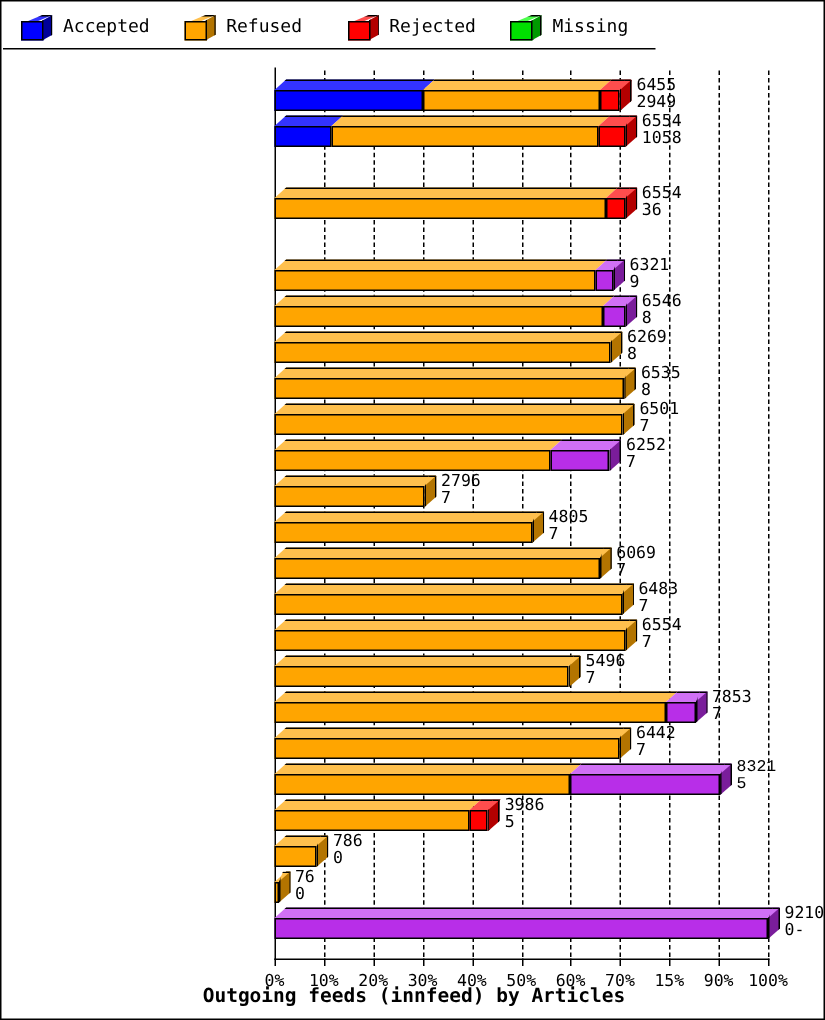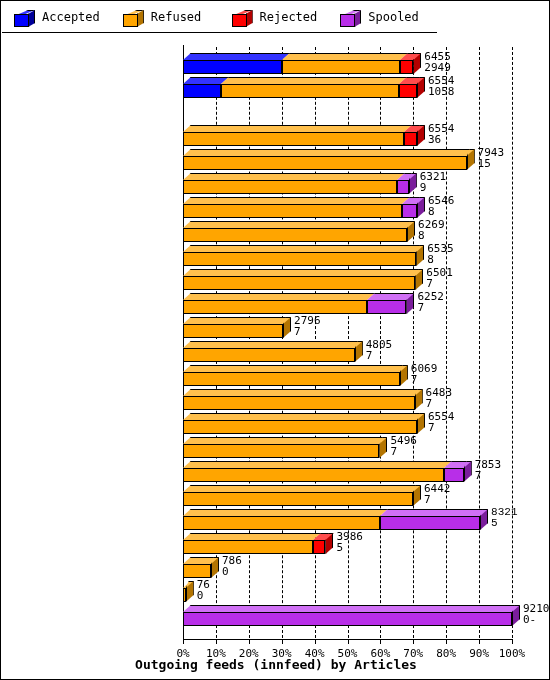--- a/index.html
+++ b/index.html
@@ -209,25 +209,25 @@
       <div class="legend-item">
         <span class="legend-cube">
           <span class="top" style="background: rgb(255, 77, 77);"></span>
           <span class="side" style="background: rgb(179, 0, 0);"></span>
           <span class="face" style="background: rgb(255, 0, 0);"></span>
         </span>
         <span class="legend-label">Rejected</span>
       </div>
       <div class="legend-item">
         <span class="legend-cube">
-          <span class="top" style="background: rgb(208, 112, 245);"></span>
-          <span class="side" style="background: rgb(122, 29, 155);"></span>
-          <span class="face" style="background: rgb(184, 46, 232);"></span>
+          <span class="top" style="background: rgb(77, 255, 77);"></span>
+          <span class="side" style="background: rgb(0, 153, 0);"></span>
+          <span class="face" style="background: rgb(0, 224, 0);"></span>
         </span>
-        <span class="legend-label">Spooled</span>
+        <span class="legend-label">Missing</span>
       </div>
     </div>
 
   <div id="plot-frame">
     <div id="axis-left"></div>
     <div id="axis-bottom"></div>
     <div id="plot-area">
         <div class="tick" style="left: 0px;"></div>
         <div class="xtick-label" style="left: 0px;">0%</div>
         <div class="gridline" style="left: 32.9px;"></div>
@@ -246,21 +246,21 @@
         <div class="tick" style="left: 164.5px;"></div>
         <div class="xtick-label" style="left: 164.5px;">50%</div>
         <div class="gridline" style="left: 197.4px;"></div>
         <div class="tick" style="left: 197.4px;"></div>
         <div class="xtick-label" style="left: 197.4px;">60%</div>
         <div class="gridline" style="left: 230.3px;"></div>
         <div class="tick" style="left: 230.3px;"></div>
         <div class="xtick-label" style="left: 230.3px;">70%</div>
         <div class="gridline" style="left: 263.2px;"></div>
         <div class="tick" style="left: 263.2px;"></div>
-        <div class="xtick-label" style="left: 263.2px;">80%</div>
+        <div class="xtick-label" style="left: 263.2px;">15%</div>
         <div class="gridline" style="left: 296.1px;"></div>
         <div class="tick" style="left: 296.1px;"></div>
         <div class="xtick-label" style="left: 296.1px;">90%</div>
         <div class="gridline" style="left: 329px;"></div>
         <div class="tick" style="left: 329px;"></div>
         <div class="xtick-label" style="left: 329px;">100%</div>
         <div class="row" style="top: 5px;">
           <div class="bar-stack" style="width: 230.3px;">
             <div class="seg-top" style="left: 0px; width: 98.7px; top: -7px; background: rgb(51, 51, 255); transform: skewX(-48deg); transform-origin: left bottom; border-top: 1px solid rgb(0, 0, 0); border-bottom: 0px;"></div>
             <div class="seg" style="left: 0px; width: 98.7px; background: rgb(0, 0, 255);"></div>
@@ -299,32 +299,20 @@
             <div class="seg-top" style="left: 220.759px; width: 13.16px; top: -7px; background: rgb(255, 77, 77); transform: skewX(-48deg); transform-origin: left bottom; border-top: 1px solid rgb(0, 0, 0); border-bottom: 0px;"></div>
             <div class="seg" style="left: 220.759px; width: 13.16px; background: rgb(255, 0, 0);"></div>
             <div class="cap-top" style="left: 233.919px; width: 8px; background: rgb(255, 77, 77);"></div>
             <div class="cap" style="left: 233.919px; background: rgb(179, 0, 0);"></div>
           </div>
           <div class="val" style="left: 244.919px; top: -1px;">
             <span class="v1">6554</span>
             <span class="v2">36</span>
           </div>
         </div>
-        <div class="row" style="top: 101px;">
-          <div class="bar-stack" style="width: 283.598px;">
-            <div class="seg-top" style="left: 0px; width: 283.598px; top: -7px; background: rgb(255, 192, 77); transform: skewX(-48deg); transform-origin: left bottom; border-top: 1px solid rgb(0, 0, 0); border-bottom: 0px;"></div>
-            <div class="seg" style="left: 0px; width: 283.598px; background: rgb(255, 165, 0);"></div>
-            <div class="cap-top" style="left: 283.598px; width: 8px; background: rgb(255, 192, 77);"></div>
-            <div class="cap" style="left: 283.598px; background: rgb(179, 116, 0);"></div>
-          </div>
-          <div class="val" style="left: 294.598px; top: -1px;">
-            <span class="v1">7943</span>
-            <span class="v2">15</span>
-          </div>
-        </div>
         <div class="row" style="top: 125px;">
           <div class="bar-stack" style="width: 225.694px;">
             <div class="seg-top" style="left: 0px; width: 213.521px; top: -7px; background: rgb(255, 192, 77); transform: skewX(-48deg); transform-origin: left bottom; border-top: 1px solid rgb(0, 0, 0); border-bottom: 0px;"></div>
             <div class="seg" style="left: 0px; width: 213.521px; background: rgb(255, 165, 0);"></div>
             <div class="seg-top" style="left: 213.521px; width: 12.173px; top: -7px; background: rgb(208, 112, 245); transform: skewX(-48deg); transform-origin: left bottom; border-top: 1px solid rgb(0, 0, 0); border-bottom: 0px;"></div>
             <div class="seg" style="left: 213.521px; width: 12.173px; background: rgb(184, 46, 232);"></div>
             <div class="cap-top" style="left: 225.694px; width: 8px; background: rgb(208, 112, 245);"></div>
             <div class="cap" style="left: 225.694px; background: rgb(122, 29, 155);"></div>
           </div>
           <div class="val" style="left: 236.694px; top: -1px;">

